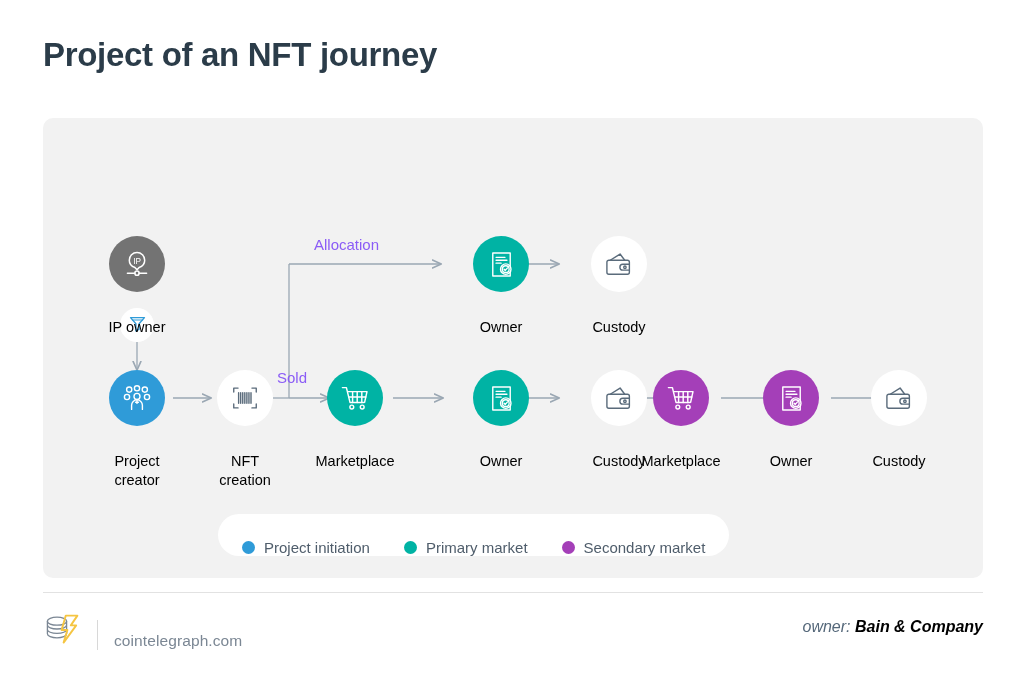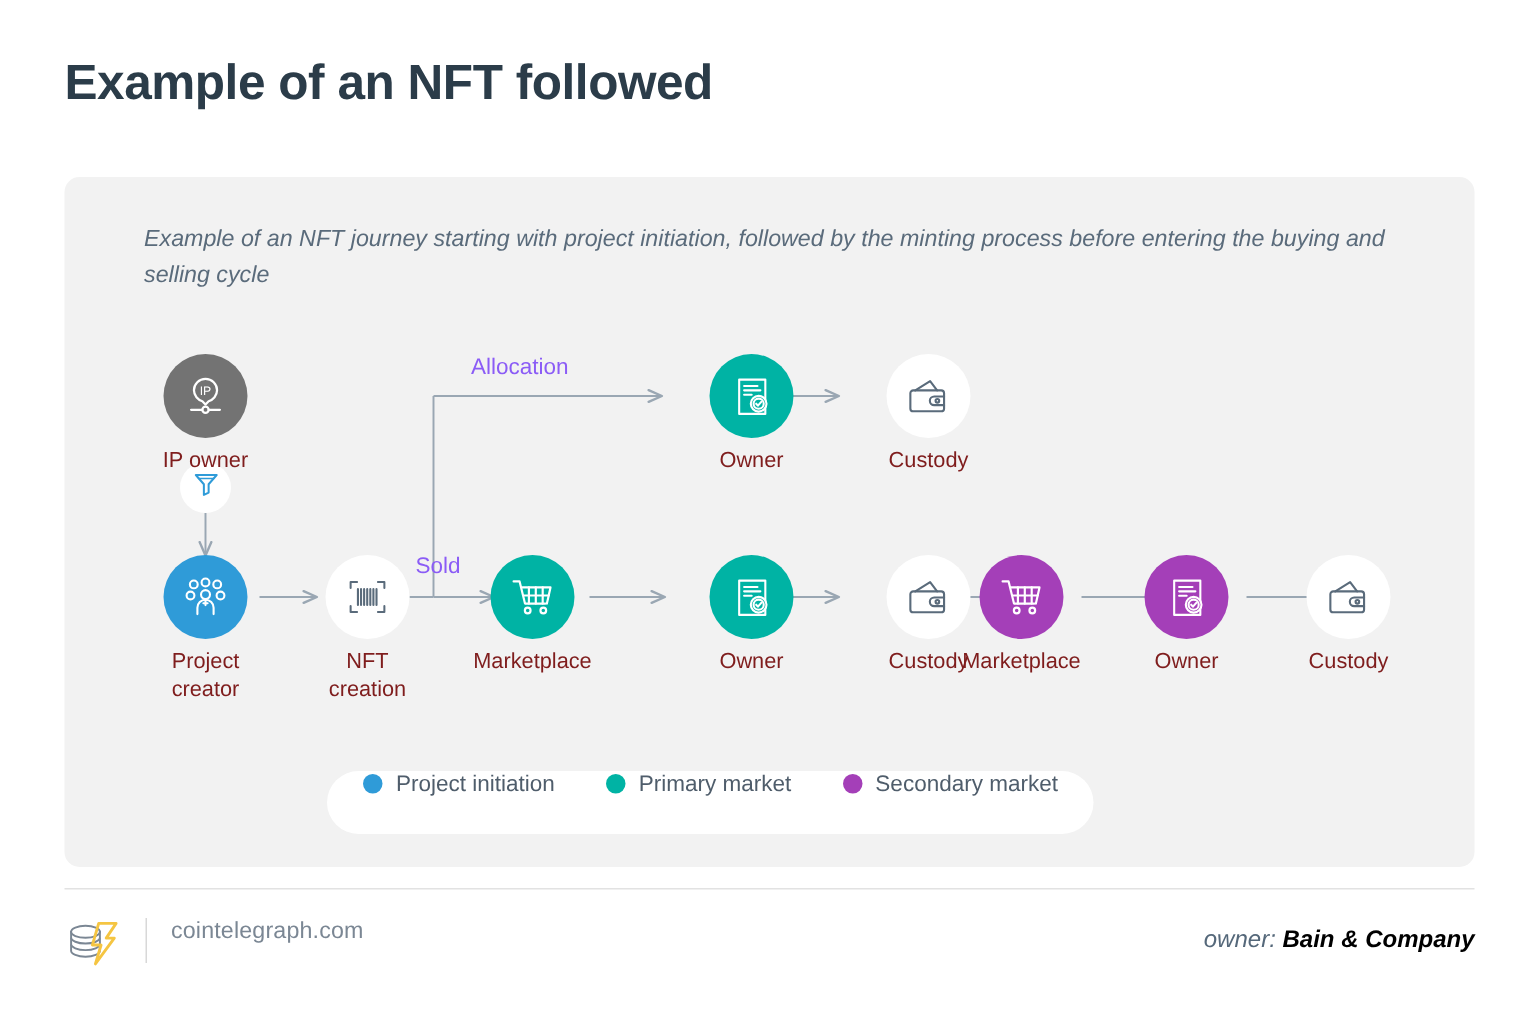--- a/index.html
+++ b/index.html
@@ -40,22 +40,22 @@
     display: flex; flex-direction: column; align-items: center;
   }
   .bubble {
     width: 56px; height: 56px; border-radius: 50%;
     display: flex; align-items: center; justify-content: center;
     flex: 0 0 auto;
   }
   .bubble.white { background: #ffffff; }
   .bubble svg { display: block; }
   .node-label {
-    margin-top: 6px; text-align: center;
-    font-size: 14.5px; line-height: 1.33; color: #7f1d1d;
+    margin-top: 26px; text-align: center;
+    font-size: 14.5px; line-height: 1.33; color: #000000;
     white-space: pre-line;
   }
 
   
   .funnel-node {
     position: absolute;
     width: 34px; height: 34px; border-radius: 50%;
     background: #ffffff;
     display: flex; align-items: center; justify-content: center;
   }
@@ -64,53 +64,52 @@
   .edge-label {
     position: absolute; font-size: 15px; color: #8b5cf6;
     white-space: nowrap;
   }
 
   
   .legend {
     position: absolute; left: 218px; top: 514px;
     height: 42px; padding: 0 24px;
     background: #ffffff; border-radius: 21px;
-    display: flex; align-items: flex-start; gap: 34px;
+    display: flex; align-items: flex-end; gap: 34px;
   }
   .legend-item { display: flex; align-items: center; gap: 9px; }
   .legend-dot { width: 13px; height: 13px; border-radius: 50%; flex: 0 0 auto; }
   .legend-text { font-size: 15px; color: #4f5d6b; white-space: nowrap; }
 
   
   .footer-rule {
     position: absolute; left: 43px; top: 592px; width: 940px;
     height: 1px; background: #e2e2e2;
   }
   .footer-brand {
     position: absolute; left: 43px; top: 612px;
-    display: flex; align-items: flex-start; gap: 16px;
+    display: flex; align-items: flex-end; gap: 16px;
   }
   .brand-divider { width: 1px; height: 30px; background: #d8d8d8; }
   .brand-text { font-size: 15.5px; color: #7b8794; letter-spacing: 0.1px; }
   .footer-source {
     position: absolute; right: 41px; top: 618px;
     font-size: 16px; font-style: italic; color: #55687a;
   }
   .footer-source b { font-weight: bold; color: #000000; }
 </style>
 </head>
 <body>
 
 <div class="page">
 
-  <div class="page-title">Example of an NFT followed</div>
+  <div class="page-title">Project of an NFT journey</div>
 
   <div class="card">
 
-    <div class="card-subtitle">Example of an NFT journey starting with project initiation, followed by the minting process before entering the buying and selling cycle</div>
 
     <div class="diagram">
 
       <svg class="edges" viewBox="0 0 940 460">
         <defs>
           <marker id="arw" markerWidth="9" markerHeight="9" refX="7.2" refY="3.6" orient="auto" markerUnits="strokeWidth">
             <path d="M0.6,0.6 L7.4,3.6 L0.6,6.6" fill="none" stroke="#9aa7b3" stroke-width="1.25" stroke-linecap="round" stroke-linejoin="round"></path>
           </marker>
         </defs>
         <g stroke="#9aa7b3" stroke-width="1.3" fill="none">

